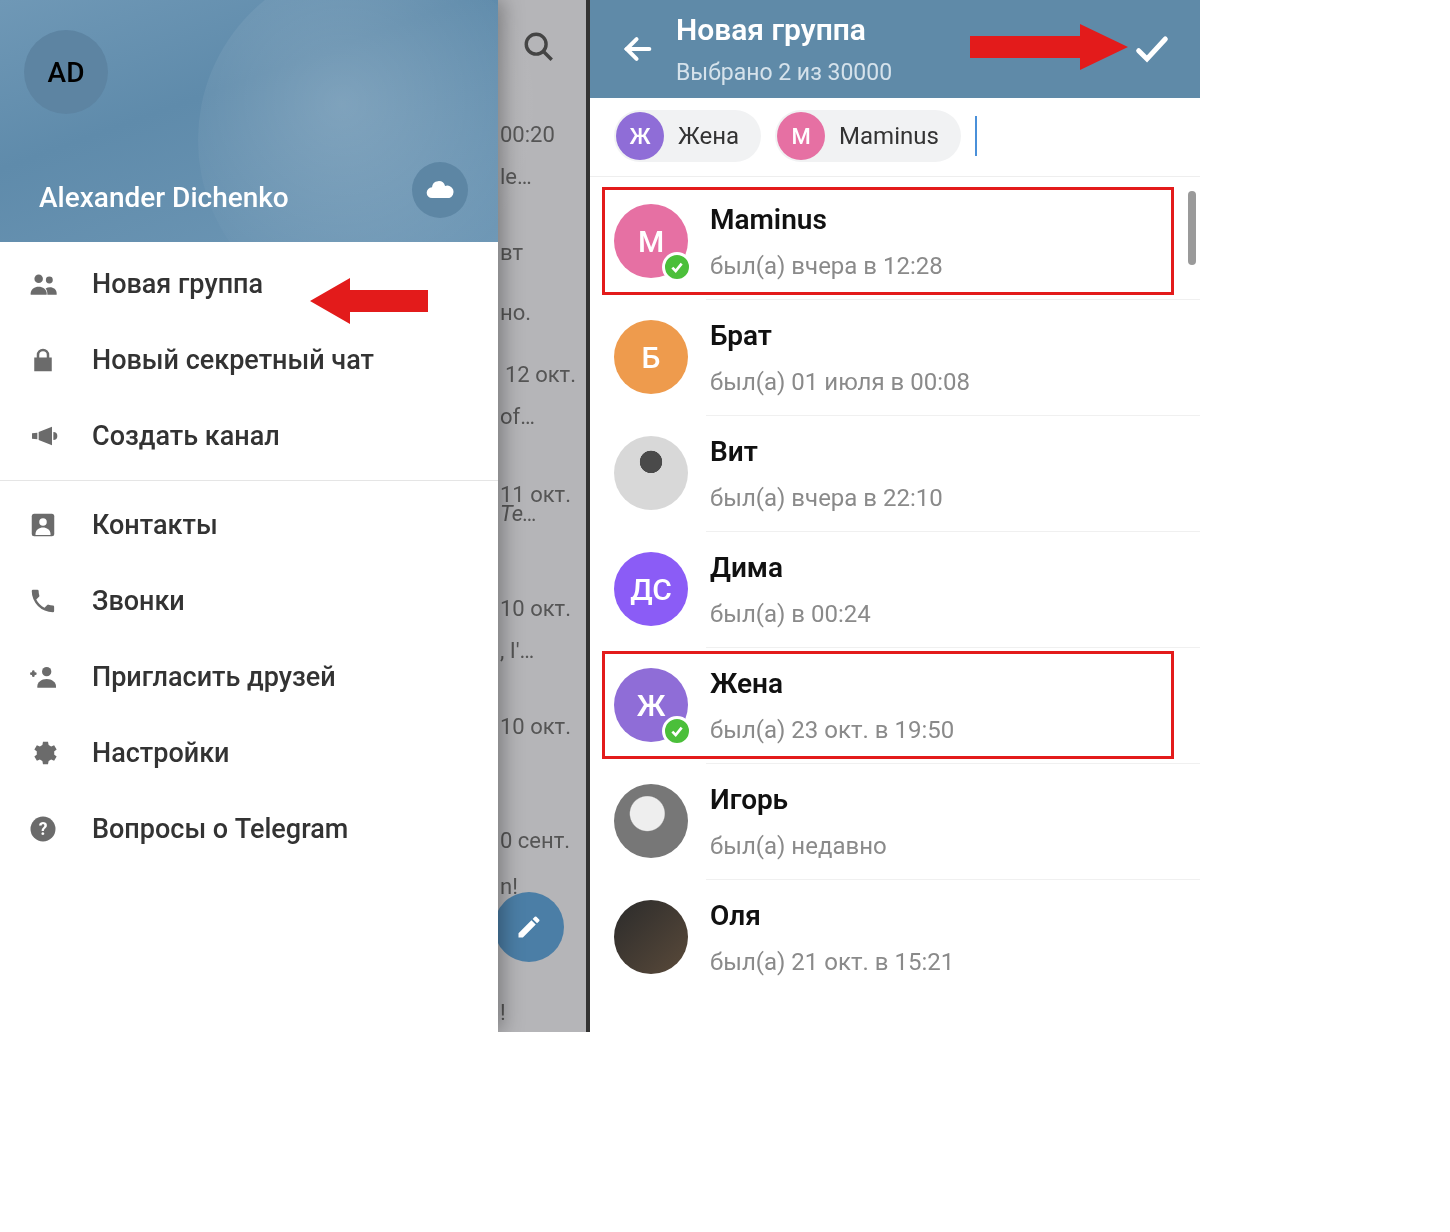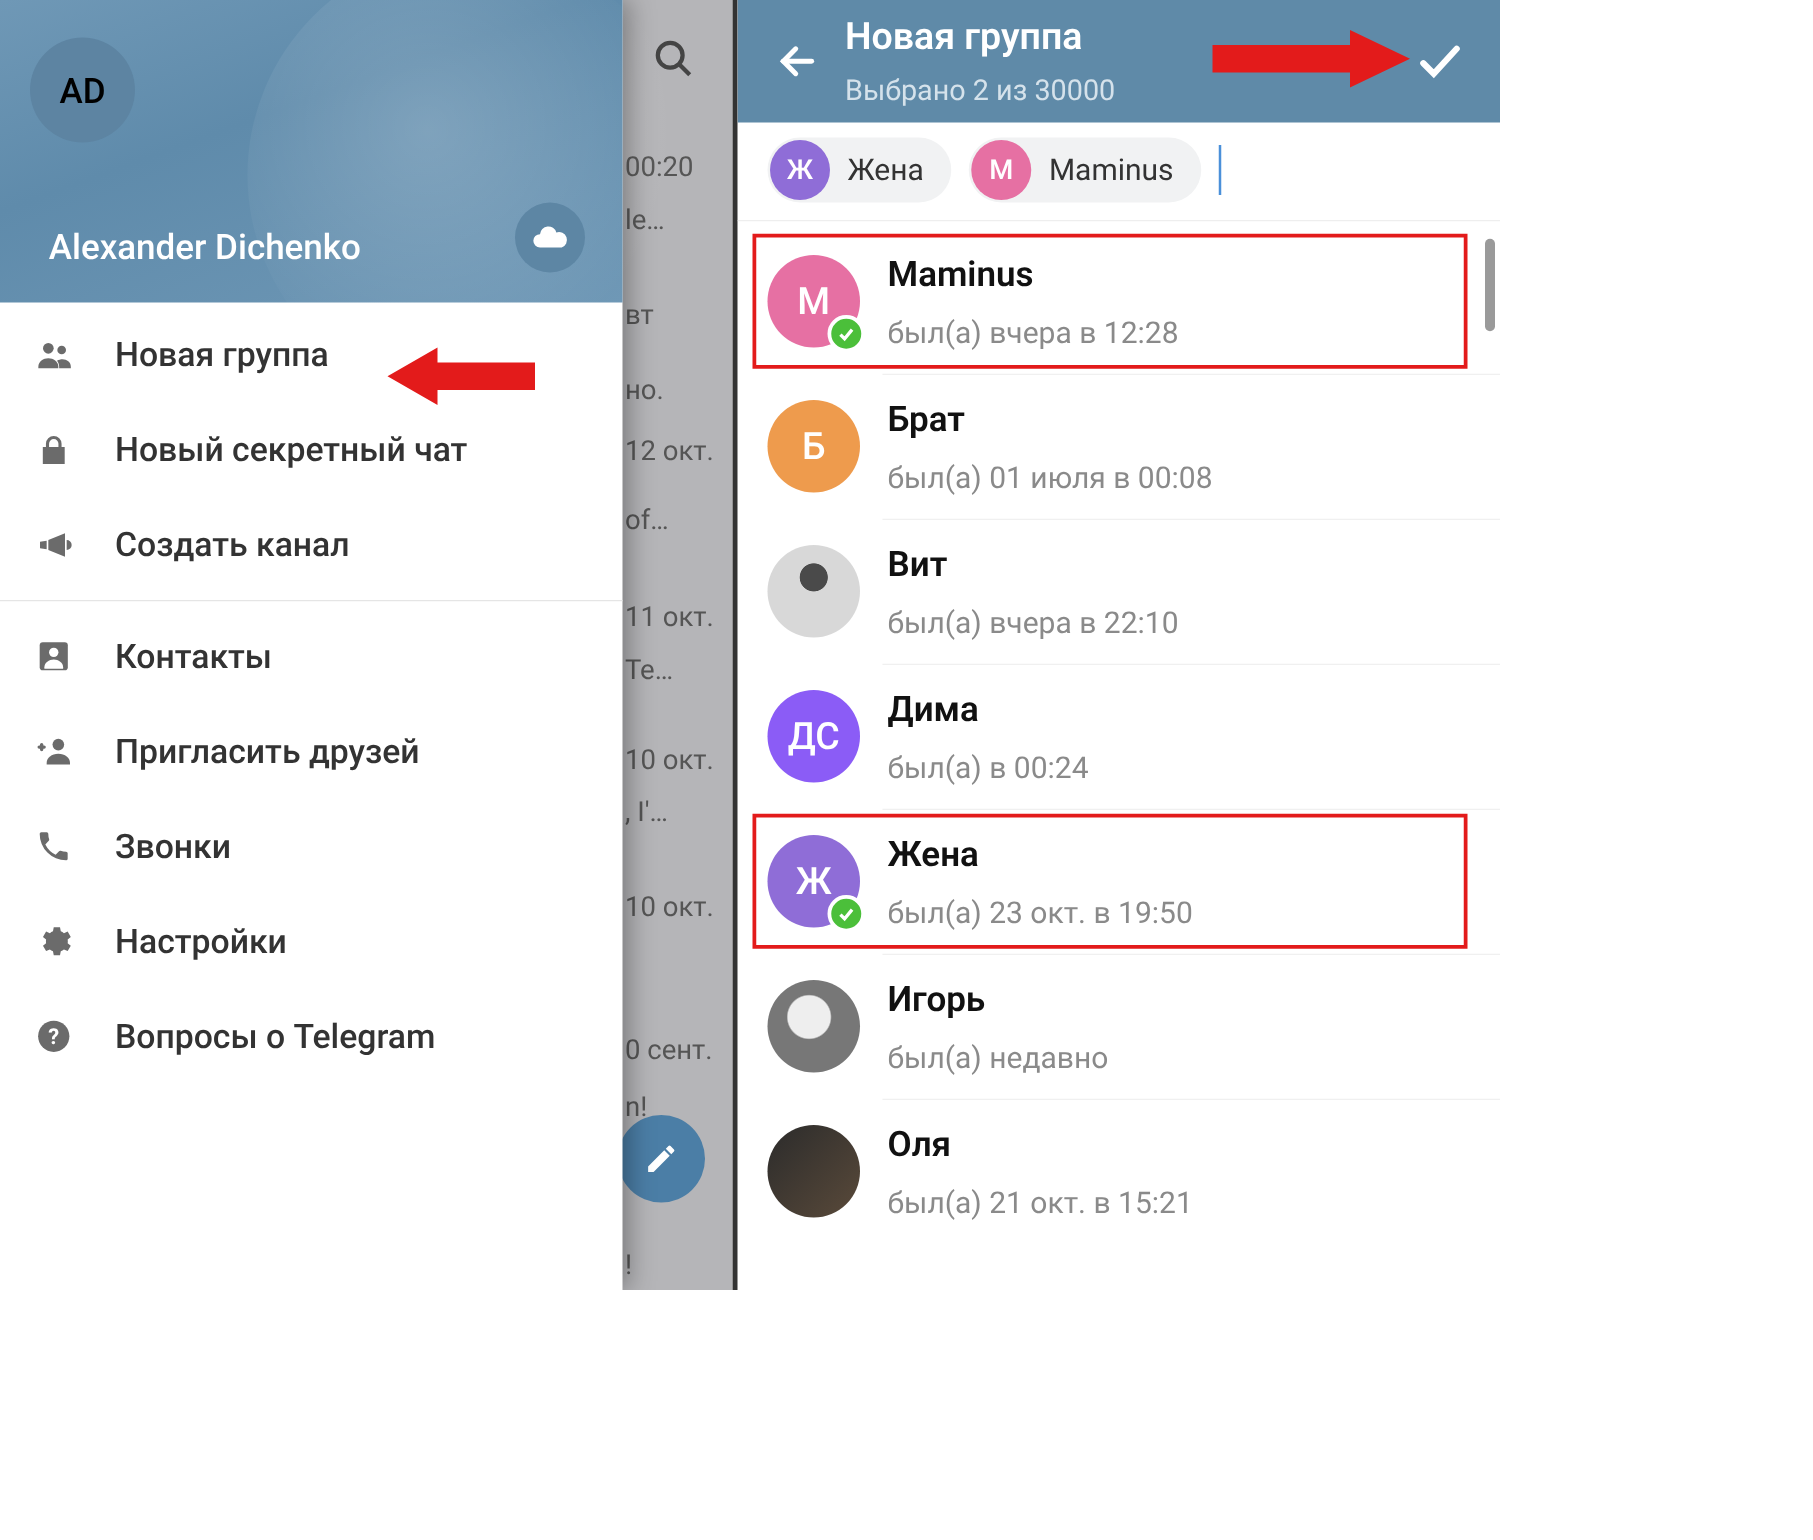--- a/index.html
+++ b/index.html
@@ -68,24 +68,24 @@
         <svg width="34" height="34" viewBox="0 0 24 24" fill="none" stroke="currentColor" stroke-width="2.4">
             <circle cx="10" cy="10" r="7"></circle>
             <line x1="15.5" y1="15.5" x2="21" y2="21"></line>
           </svg>
       </span>
       <div id="bg-peeks">
           <div class="peek-row" style="top: 122px;">00:20</div>
           <div class="peek-row" style="top: 164px;">le…</div>
           <div class="peek-row" style="top: 240px;">вт</div>
           <div class="peek-row" style="top: 300px;">но.</div>
-          <div class="peek-row" style="top: 349px;">12 окт.</div>
+          <div class="peek-row" style="top: 362px; text-align: right;">12 окт.</div>
           <div class="peek-row" style="top: 404px;">of…</div>
           <div class="peek-row" style="top: 482px;">11 окт.</div>
-          <div class="peek-row" style="top: 524px;">Te…</div>
+          <div class="peek-row" style="top: 501px; font-style: italic;">Te…</div>
           <div class="peek-row" style="top: 596px;">10 окт.</div>
           <div class="peek-row" style="top: 638px;">, I'…</div>
           <div class="peek-row" style="top: 714px;">10 окт.</div>
           <div class="peek-row" style="top: 828px;">0 сент.</div>
           <div class="peek-row" style="top: 874px;">n!</div>
           <div class="peek-row" style="top: 1000px;">!</div>
         </div>
       <div style="position:absolute; right:22px; bottom:70px; width:70px; height:70px; border-radius:50%; background:#4b7ea6; display:flex; align-items:center; justify-content:center;">
         <svg width="28" height="28" viewBox="0 0 24 24" fill="#fff">
             <path d="M3 17.25V21h3.75L17.81 9.94l-3.75-3.75L3 17.25zM20.71 7.04a1 1 0 0 0 0-1.41l-2.34-2.34a1 1 0 0 0-1.41 0l-1.83 1.83 3.75 3.75 1.83-1.83z"></path>
@@ -139,35 +139,35 @@
               <svg width="30" height="30" viewBox="0 0 24 24" fill="currentColor">
                 <rect x="3" y="3" width="18" height="18" rx="2"></rect>
                 <circle cx="12" cy="9.5" r="3" fill="#fff"></circle>
                 <path d="M6 19c0-3 3-5 6-5s6 2 6 5v1H6z" fill="#fff"></path>
               </svg>
             </span>
             <span class="mi-label">Контакты</span>
           </div>
           <div class="menu-item">
             <span class="mi-icon">
+              <svg width="30" height="30" viewBox="0 0 24 24" fill="currentColor">
+                <path d="M6.6 10.8a15 15 0 0 0 6.6 6.6l2.2-2.2a1 1 0 0 1 1-.25 11 11 0 0 0 3.5.56 1 1 0 0 1 1 1V20a1 1 0 0 1-1 1A17 17 0 0 1 3 4a1 1 0 0 1 1-1h3.5a1 1 0 0 1 1 1 11 11 0 0 0 .56 3.5 1 1 0 0 1-.25 1z"></path>
+              </svg>
+            </span>
+            <span class="mi-label">Звонки</span>
+          </div>
+          <div class="menu-item">
+            <span class="mi-icon">
               <svg width="32" height="32" viewBox="0 0 24 24" fill="currentColor">
                 <circle cx="14" cy="8" r="3.5"></circle>
                 <path d="M7 19c0-3 3-5.5 7-5.5s7 2.5 7 5.5v1H7z"></path>
                 <path d="M4 8v3M2.5 9.5h3" stroke="currentColor" stroke-width="2" stroke-linecap="round"></path>
               </svg>
             </span>
             <span class="mi-label">Пригласить друзей</span>
-          </div>
-          <div class="menu-item">
-            <span class="mi-icon">
-              <svg width="30" height="30" viewBox="0 0 24 24" fill="currentColor">
-                <path d="M6.6 10.8a15 15 0 0 0 6.6 6.6l2.2-2.2a1 1 0 0 1 1-.25 11 11 0 0 0 3.5.56 1 1 0 0 1 1 1V20a1 1 0 0 1-1 1A17 17 0 0 1 3 4a1 1 0 0 1 1-1h3.5a1 1 0 0 1 1 1 11 11 0 0 0 .56 3.5 1 1 0 0 1-.25 1z"></path>
-              </svg>
-            </span>
-            <span class="mi-label">Звонки</span>
           </div>
           <div class="menu-item">
             <span class="mi-icon">
               <svg width="30" height="30" viewBox="0 0 24 24" fill="currentColor">
                 <path d="M12 8a4 4 0 1 0 0 8 4 4 0 0 0 0-8zm9 4a7 7 0 0 0-.1-1.2l2-1.6-2-3.4-2.4 1a7 7 0 0 0-2-1.2L16 3h-4l-.5 2.6a7 7 0 0 0-2 1.2l-2.4-1-2 3.4 2 1.6A7 7 0 0 0 7 12c0 .4 0 .8.1 1.2l-2 1.6 2 3.4 2.4-1a7 7 0 0 0 2 1.2L12 21h4l.5-2.6a7 7 0 0 0 2-1.2l2.4 1 2-3.4-2-1.6c.1-.4.1-.8.1-1.2z"></path>
               </svg>
             </span>
             <span class="mi-label">Настройки</span>
           </div>
           <div class="menu-item">

